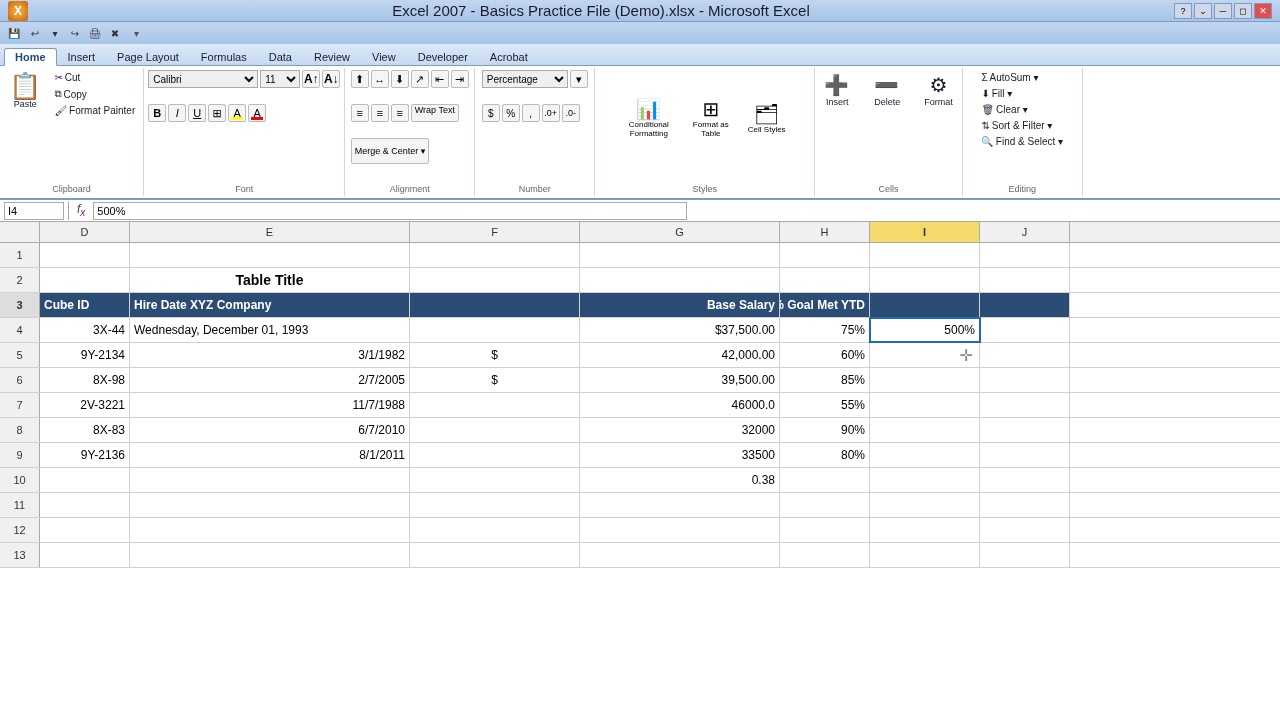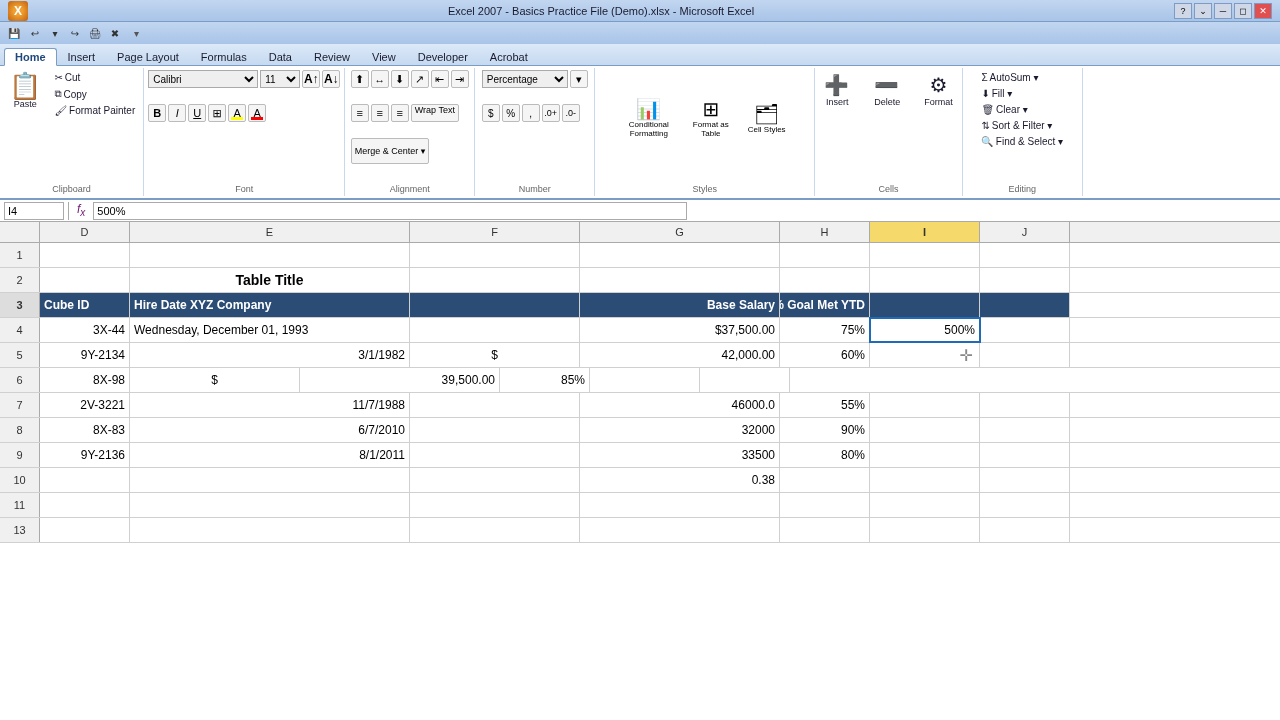--- a/index.html
+++ b/index.html
@@ -9,21 +9,21 @@
     .title-bar {
       background: linear-gradient(to bottom, #c2d6f0 0%, #a8c4e8 100%);
       height: 22px;
       display: flex;
       align-items: center;
       justify-content: space-between;
       padding: 0 8px;
       border-bottom: 1px solid #7a9cc5;
     }
     .title-bar-left { display: flex; align-items: center; gap: 4px; }
-    .title-bar-title { font-size: 11px; color: #1a1a2e; font-weight: normal; flex: 1; text-align: center; }
+    .title-bar-title { font-size: 15px; color: #1a1a2e; font-weight: normal; flex: 1; text-align: center; }
     .title-bar-controls { display: flex; gap: 2px; }
     .title-btn { width: 18px; height: 16px; background: #d0d8e8; border: 1px solid #7a9cc5; font-size: 9px; display: flex; align-items: center; justify-content: center; cursor: pointer; }
 
     
     .quick-access {
       background: linear-gradient(to bottom, #c2d6f0, #a8c4e8);
       height: 22px;
       display: flex;
       align-items: center;
       padding: 0 6px;
@@ -595,20 +595,21 @@
       <div class="cell w-h cell-right">60%</div>
       <div class="cell w-i" style="position:relative;">
         <span style="position:absolute;right:6px;bottom:2px;font-size:16px;color:#888;">✛</span>
       </div>
       <div class="cell w-j"></div>
     </div>
 
     <div class="grid-row">
       <div class="row-num">6</div>
       <div class="cell w-d cell-right">8X-98</div>
+      <div class="cell w-e cell-right">2/7/2005</div>
       <div class="cell w-f cell-center">$</div>
       <div class="cell w-g cell-right">39,500.00</div>
       <div class="cell w-h cell-right">85%</div>
       <div class="cell w-i"></div>
       <div class="cell w-j"></div>
     </div>
 
     <div class="grid-row">
       <div class="row-num">7</div>
       <div class="cell w-d cell-right">2V-3221</div>
@@ -657,20 +658,30 @@
       <div class="row-num">11</div>
       <div class="cell w-d"></div>
       <div class="cell w-e"></div>
       <div class="cell w-f"></div>
       <div class="cell w-g"></div>
       <div class="cell w-h"></div>
       <div class="cell w-i"></div>
       <div class="cell w-j"></div>
     </div>
 
+    <div class="grid-row">
+      <div class="row-num">12</div>
+      <div class="cell w-d"></div>
+      <div class="cell w-e"></div>
+      <div class="cell w-f"></div>
+      <div class="cell w-g"></div>
+      <div class="cell w-h"></div>
+      <div class="cell w-i"></div>
+      <div class="cell w-j"></div>
+    </div>
 
     <div class="grid-row">
       <div class="row-num">13</div>
       <div class="cell w-d"></div>
       <div class="cell w-e"></div>
       <div class="cell w-f"></div>
       <div class="cell w-g"></div>
       <div class="cell w-h"></div>
       <div class="cell w-i"></div>
       <div class="cell w-j"></div>

